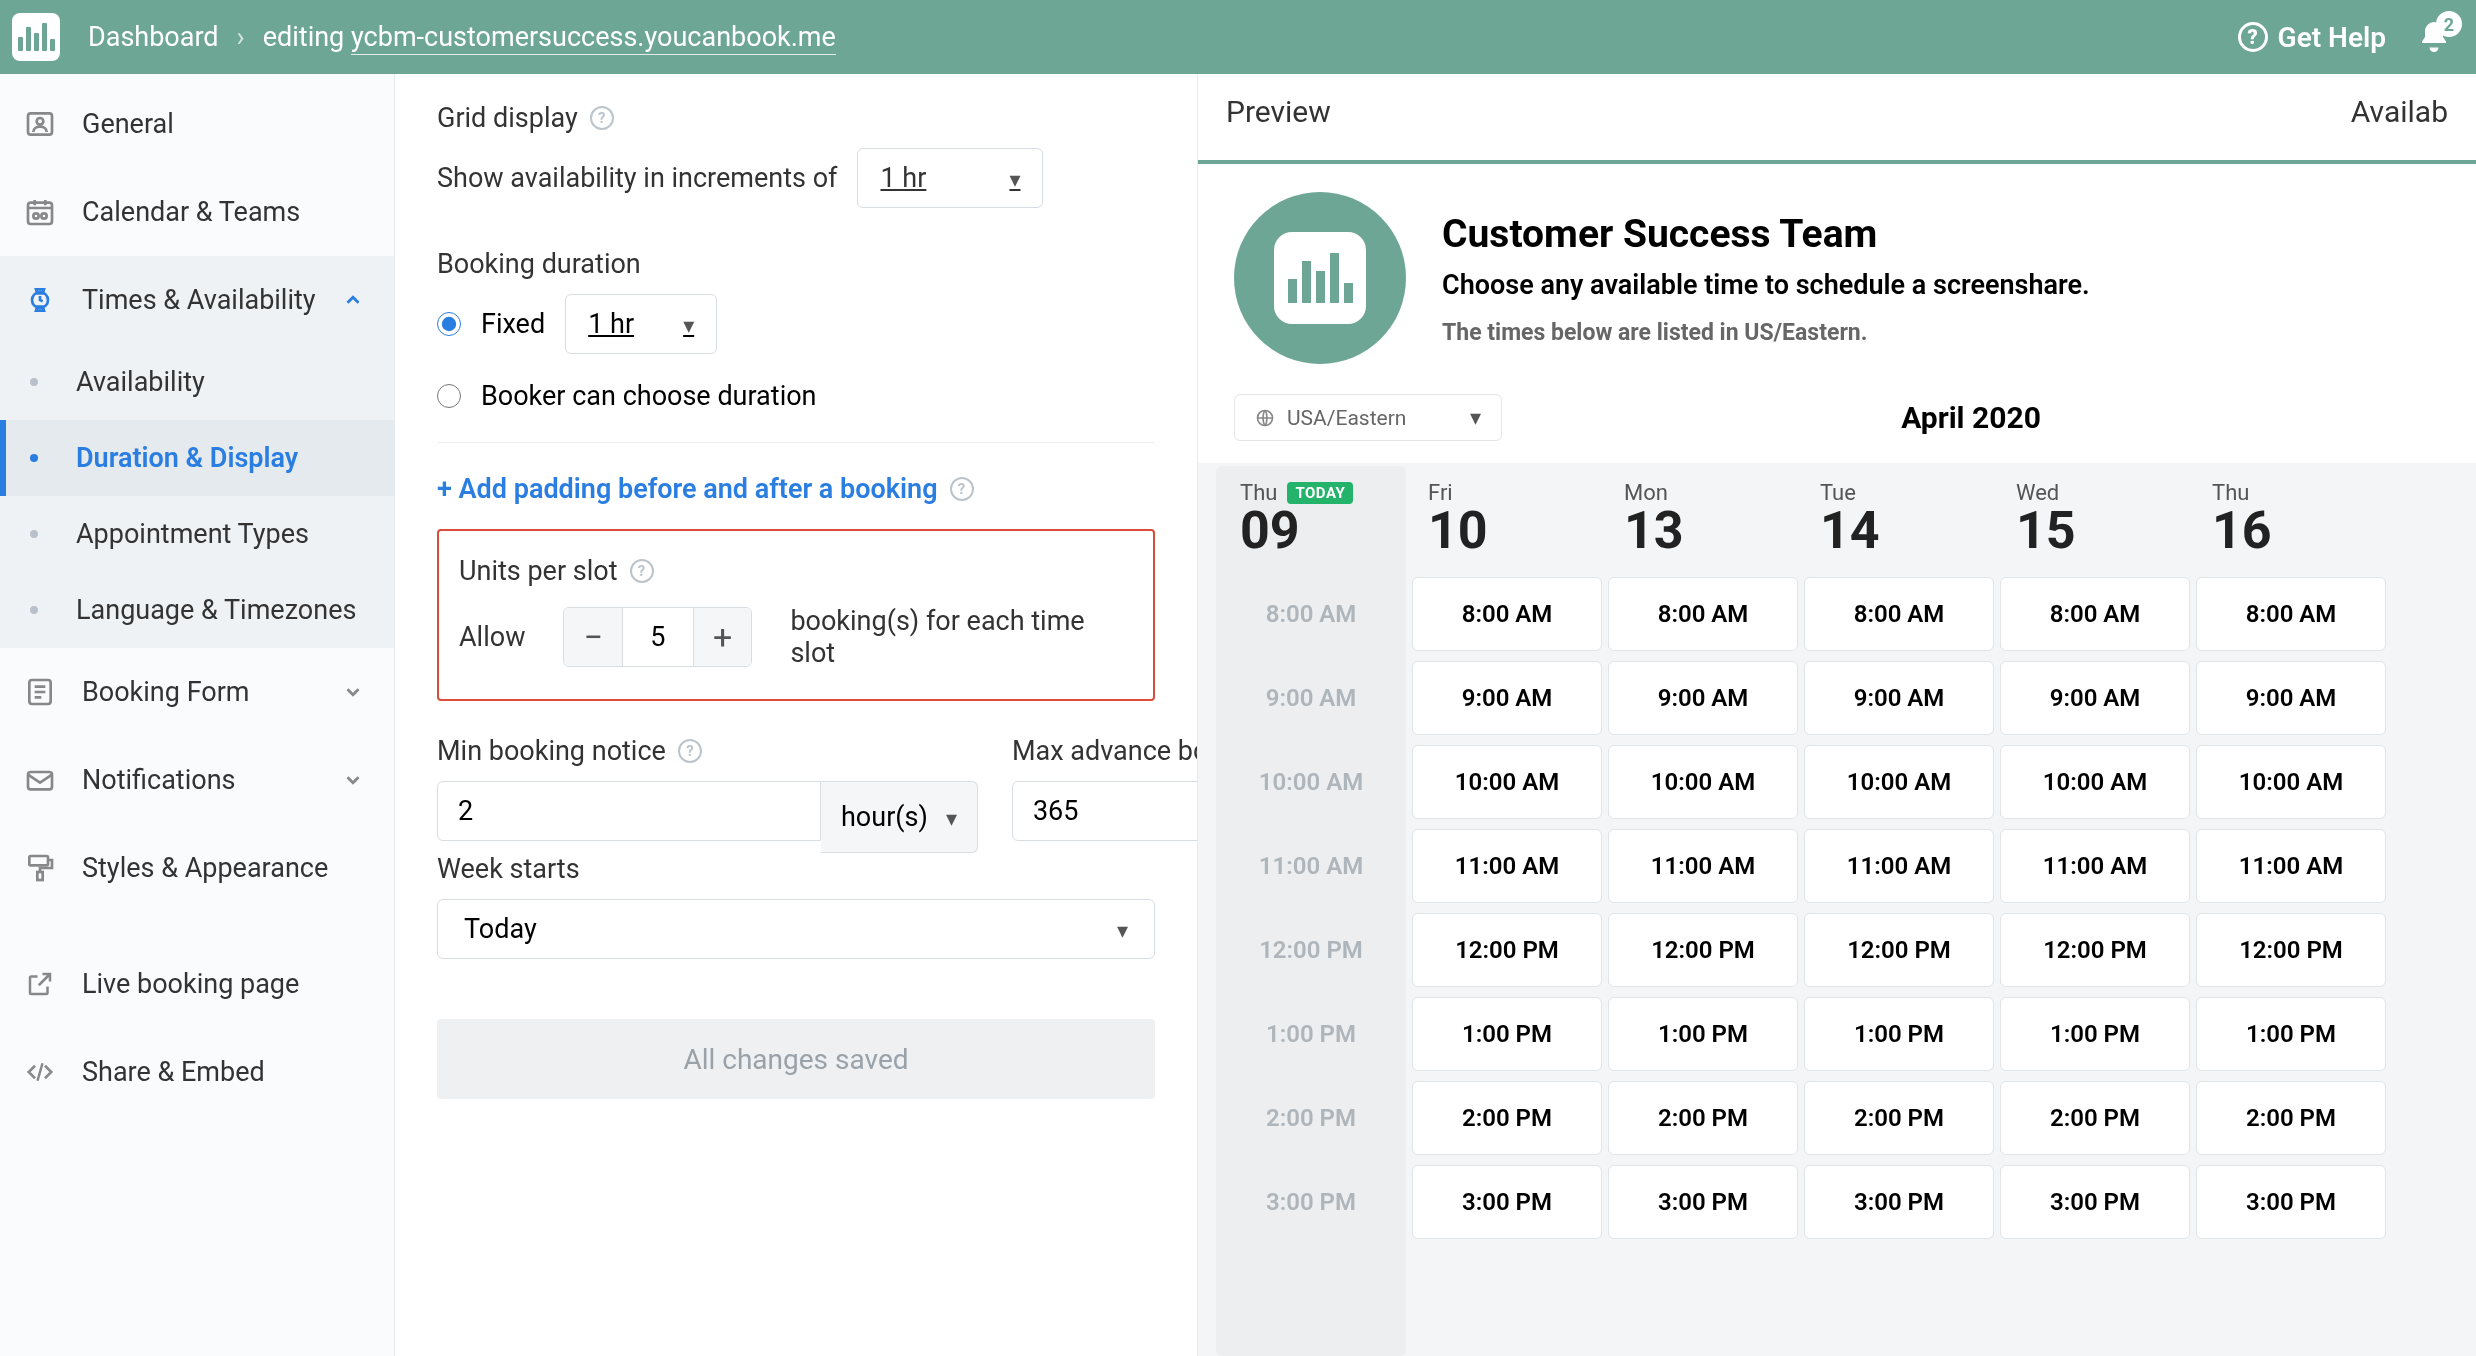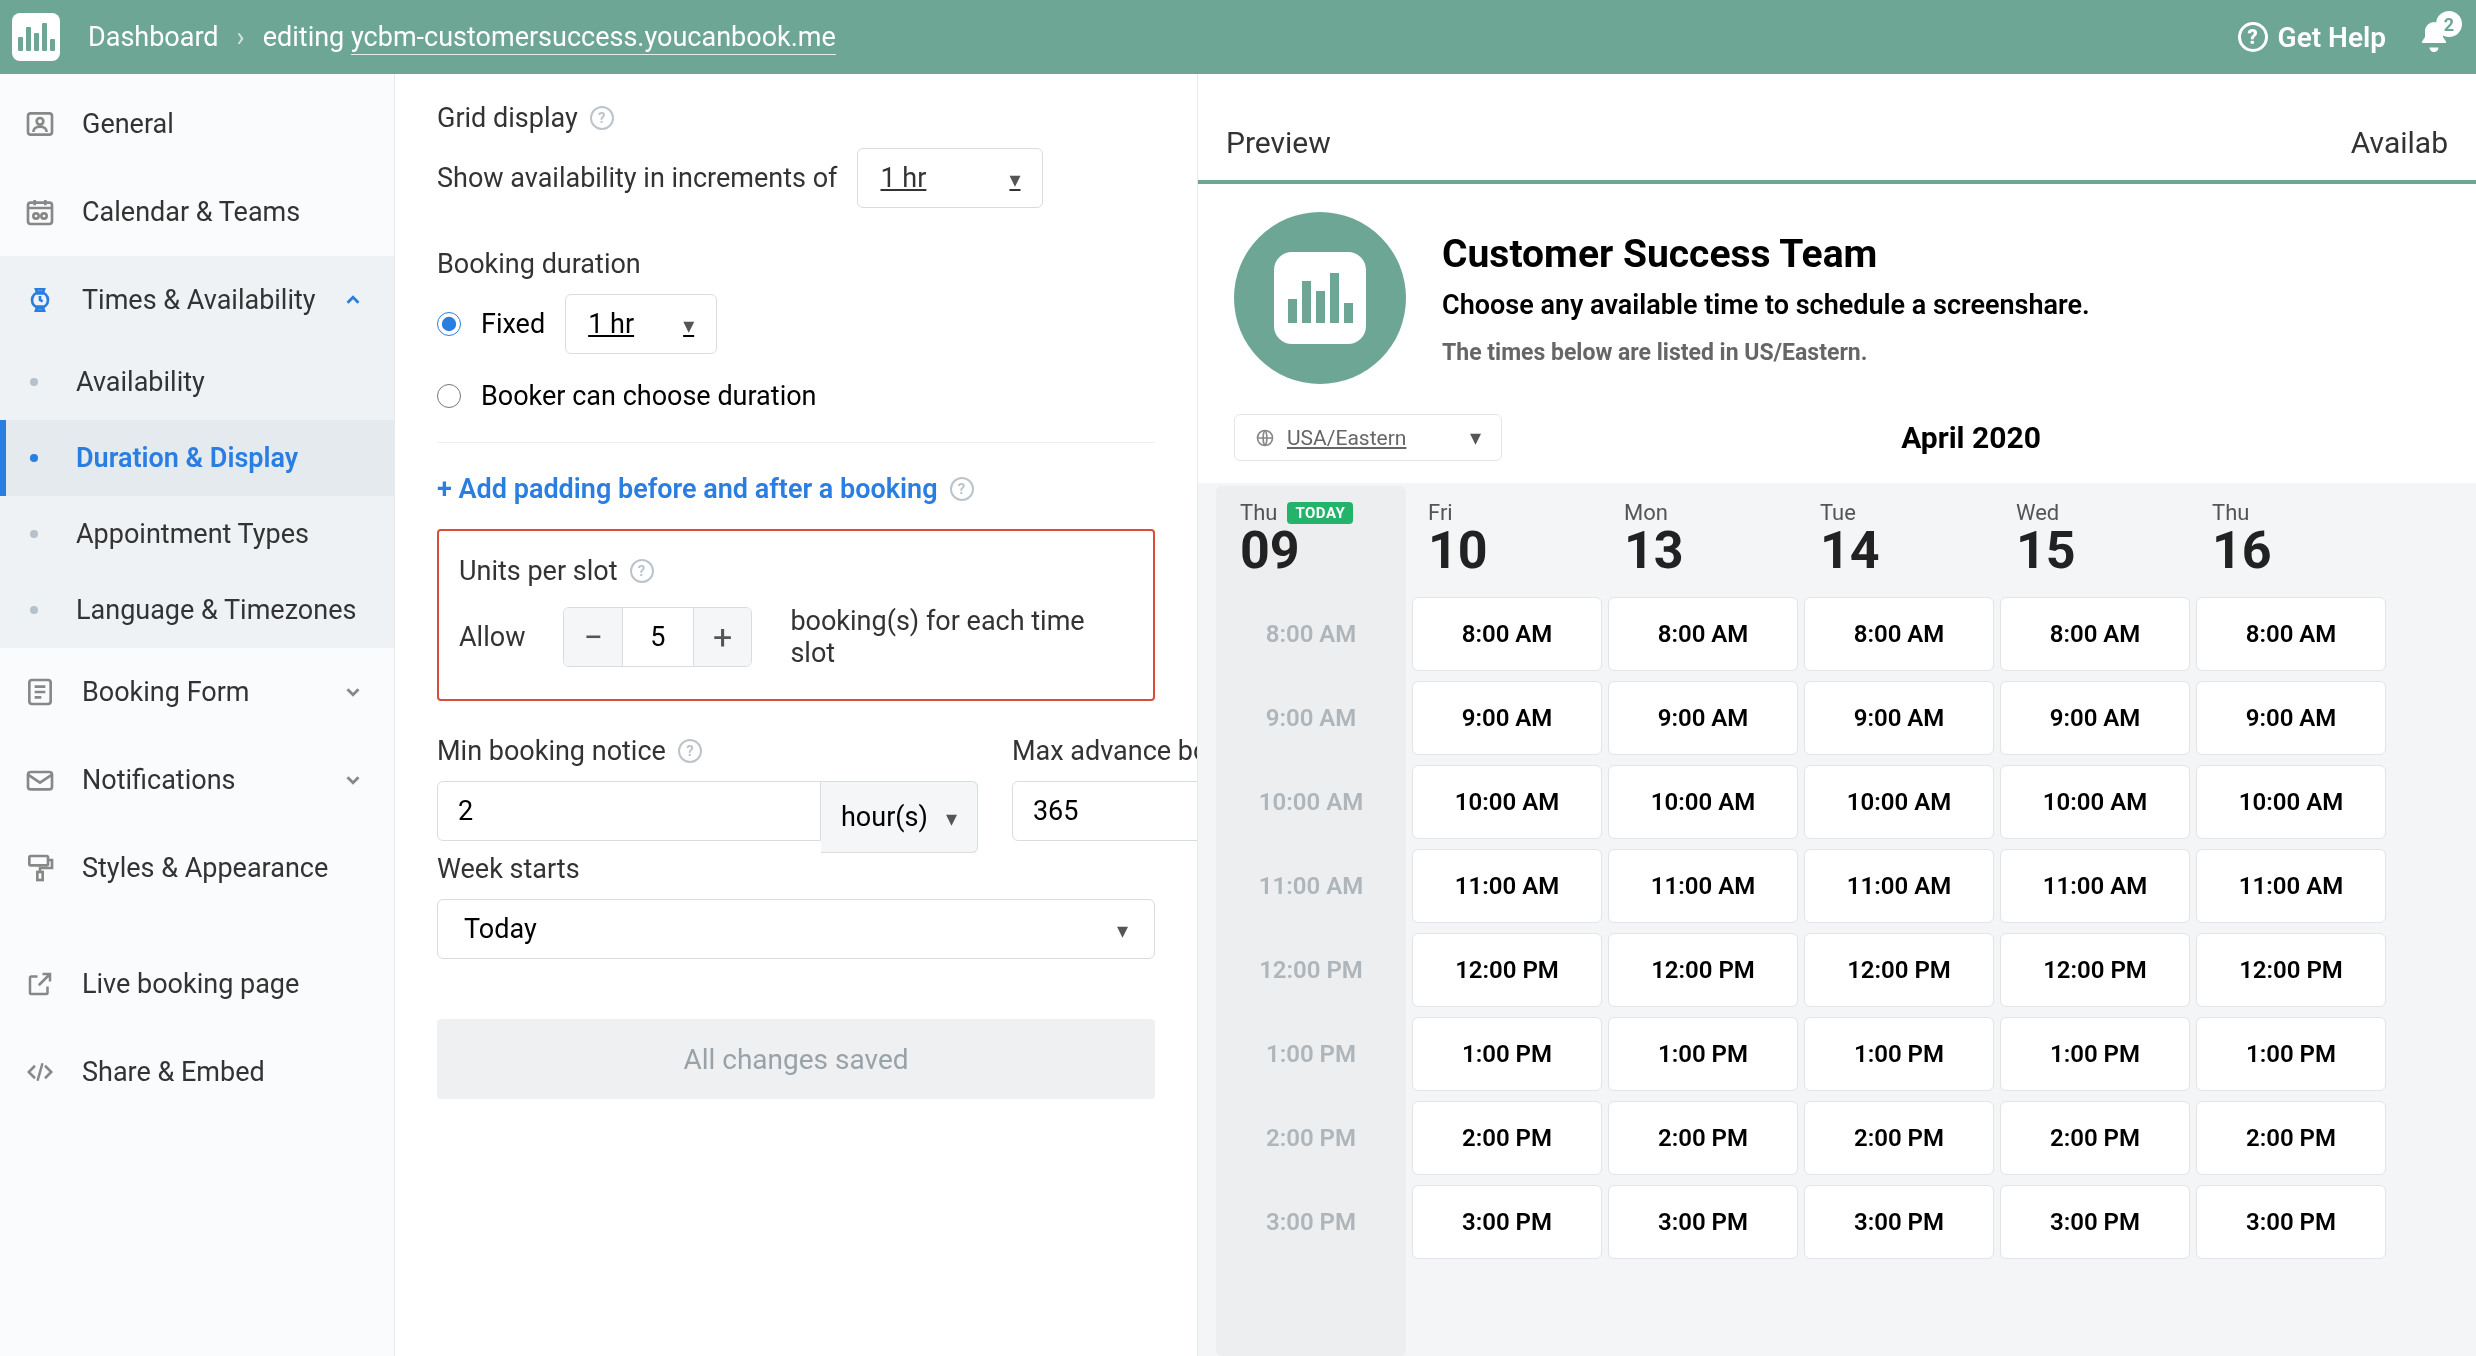--- a/index.html
+++ b/index.html
@@ -54,21 +54,21 @@
 .two-col { display: flex; gap: 34px; margin-top: 34px; }
 .col { flex: 1; }
 .input-group { display: flex; margin-top: 14px; }
 .input-group input { border: 1px solid var(--border); border-radius: 6px 0 0 6px; padding: 0 20px; height: 60px; font-size: 27px; flex: 1; min-width: 0;}
 .input-group .unit-select { border: 1px solid var(--border); border-left: none; border-radius: 0 6px 6px 0; background: #f4f6f8; height: 72px; padding: 0 20px; display: inline-flex; align-items: center; gap: 18px; font-size: 27px;}
 .full-select { border: 1px solid var(--border); border-radius: 6px; height: 60px; width: 100%; padding: 0 26px; display: flex; align-items: center; justify-content: space-between; font-size: 27px; margin-top: 14px;}
 .save-banner { background: #eef0f2; color: #9aa2a9; height: 80px; display: flex; align-items: center; justify-content: center; font-size: 28px; margin-top: 60px; border-radius: 4px;}
 
 
 .preview-panel { flex: 1; display: flex; flex-direction: column; }
-.preview-tabs { display: flex; border-bottom: 4px solid var(--teal); height: 110px; align-items: flex-end; }
+.preview-tabs { display: flex; border-bottom: 4px solid var(--teal); height: 90px; }
 .tab-left, .tab-right { font-size: 30px; color: #333; padding: 20px 28px; }
 .tab-right { margin-left: auto; }
 .preview-header { display: flex; align-items: center; gap: 36px; padding: 28px 36px 24px 36px; }
 .preview-avatar { width: 172px; height: 172px; border-radius: 50%; background: var(--teal); display: flex; align-items: center; justify-content: center; }
 .avatar-inner { width: 92px; height: 92px; background: #fff; border-radius: 18px; display: flex; align-items: center; justify-content: center;}
 .avatar-bars { display: flex; align-items: flex-end; gap: 5px;}
 .avatar-bars span { width: 9px; background: var(--teal); }
 .preview-title { font-size: 39px; font-weight: 700; margin-bottom: 12px; }
 .preview-sub1 { font-size: 27px; font-weight: 600; margin-bottom: 18px; }
 .preview-sub2 { font-size: 23px; color: #666; font-weight: 700; }
@@ -343,21 +343,21 @@
             </div>
         </div>
         <div>
           <div class="preview-title">Customer Success Team</div>
           <div class="preview-sub1">Choose any available time to schedule a screenshare.</div>
           <div class="preview-sub2">The times below are listed in US/Eastern.</div>
         </div>
       </div>
       <div class="tzband">
         <div class="tz-select">
-          <span style="display:flex;align-items:center;gap:12px;text-decoration:underline;">
+          <span style="display:flex;align-items:center;gap:12px;">
               <svg width="20" height="20" viewBox="0 0 24 24" fill="none" stroke="#888" stroke-width="2">
                 <circle cx="12" cy="12" r="9"></circle>
                 <path d="M3 12h18M12 3c3 3 3 15 0 18M12 3c-3 3-3 15 0 18"></path>
               </svg>
               <span>USA/Eastern</span>
             </span>
           <span class="caret"></span>
         </div>
         <div class="month-label">April 2020</div>
       </div>

